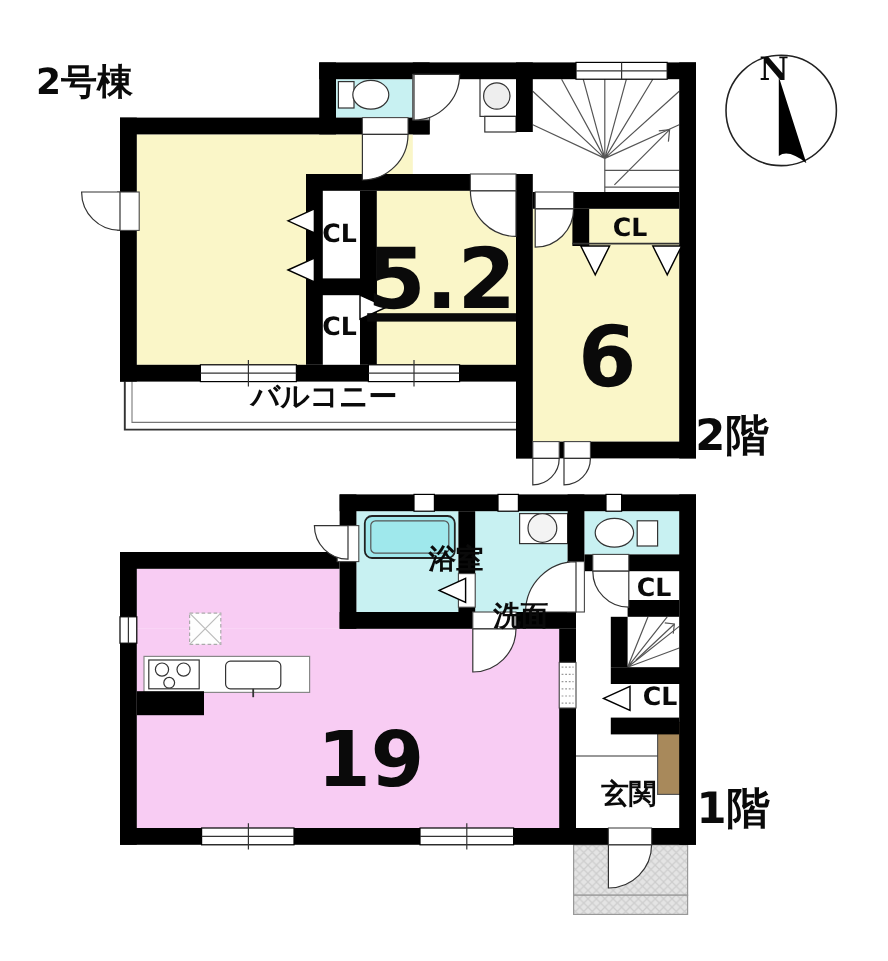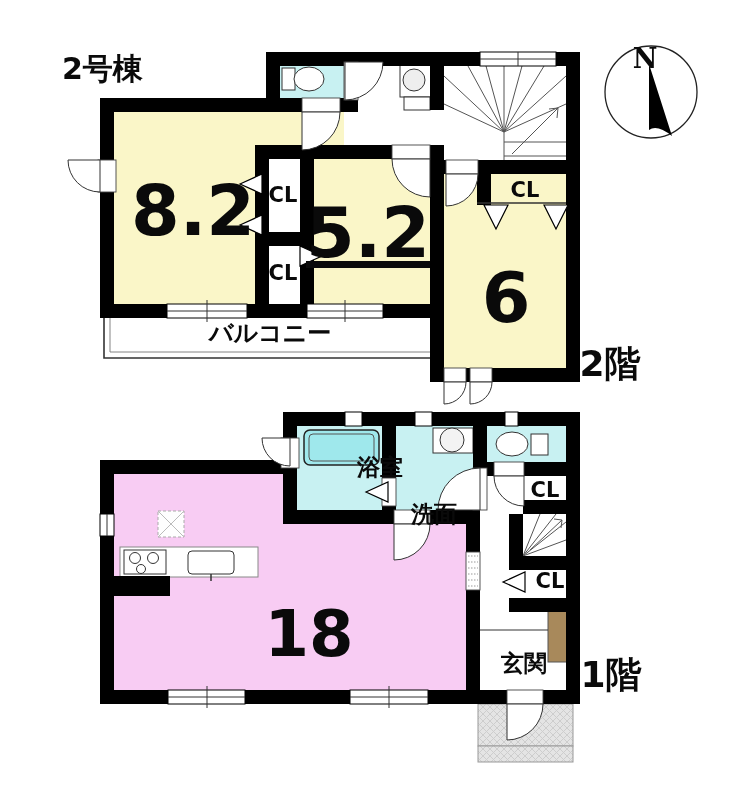--- a/index.html
+++ b/index.html
@@ -2,21 +2,21 @@
 <html><head>
 <meta charset="utf-8">
 <style>
   html,body{margin:0;padding:0;background:#ffffff;}
   .plan{position:relative;width:740px;height:801px;background:#fff;overflow:hidden;
         font-family:"DejaVu Sans",sans-serif;}
   .plan svg{position:absolute;left:0;top:0;}
   .lbl{position:absolute;transform:translate(-50%,-50%);font-weight:bold;color:#0a0a0a;
        white-space:nowrap;line-height:1;letter-spacing:0;}
   .lbl.tl{transform:none;}
-  .fs-title{font-size:30px;margin-left:32px;}
+  .fs-title{font-size:30px;}
   .fs-num{font-size:70px;}
   .fs-num18{font-size:64px;}
   .fs-ldk{font-size:46px;}
   .fs-floor{font-size:36px;}
   .fs-room{font-size:23px;}
   .fs-cl{font-size:21px;text-align:center;}
   .fs-balc{font-size:24px;}
   .fs-n{font-size:27px;font-family:"DejaVu Serif",serif;}
 </style>
 </head>
@@ -216,29 +216,28 @@
 
     <g>
       <circle cx="651" cy="92" r="46" fill="#fff" stroke="#222" stroke-width="1.3"></circle>
       <path d="M649,64 L672,136 Q657,124 649,130 Z" fill="#000"></path>
     </g>
   </svg>
 
   <div class="lbl tl fs-title" style="left:30px;top:54px;">2号棟</div>
   <div class="lbl fs-n" style="left:645px;top:58px;">N</div>
 
-  <div class="lbl fs-num" style="left:193px;top:211px;">8.2</div>
   <div class="lbl fs-num" style="left:368px;top:233px;text-decoration:underline;">5.2</div>
   <div class="lbl fs-num" style="left:506px;top:298px;">6</div>
   <div class="lbl fs-cl" style="left:283px;top:195px;">CL</div>
   <div class="lbl fs-cl" style="left:283px;top:273px;">CL</div>
   <div class="lbl fs-cl" style="left:525px;top:190px;">CL</div>
-  <div class="lbl fs-balc" style="left:270px;top:333px;">バルコニー</div>
+  <div class="lbl fs-balc" style="left:270px;top:333px;font-family:Liberation Mono, monospace;">バルコニー</div>
   <div class="lbl fs-floor" style="left:610px;top:364px;">2階</div>
 
   <div class="lbl fs-room" style="left:341px;top:467px;margin-left:39px;">浴室</div>
   <div class="lbl fs-room" style="left:434px;top:468px;margin-top:46px;">洗面</div>
-  <div class="lbl fs-num18" style="left:309px;top:634px;">18</div>
+  <div class="lbl fs-num18" style="left:309px;top:634px;">19</div>
   <div class="lbl fs-room" style="left:524px;top:663px;">玄関</div>
   <div class="lbl fs-cl" style="left:545px;top:490px;">CL</div>
   <div class="lbl fs-cl" style="left:550px;top:581px;">CL</div>
   <div class="lbl fs-floor" style="left:611px;top:675px;">1階</div>
 </div>
 
 </body></html>

